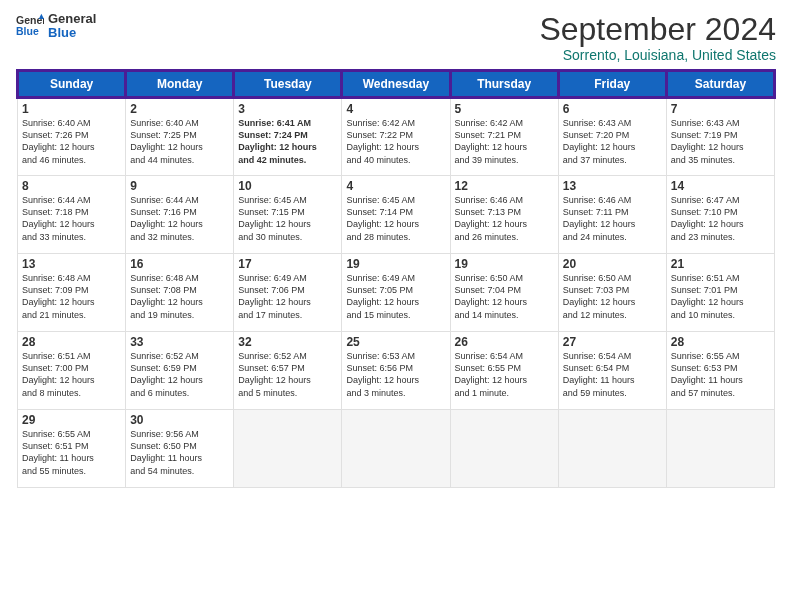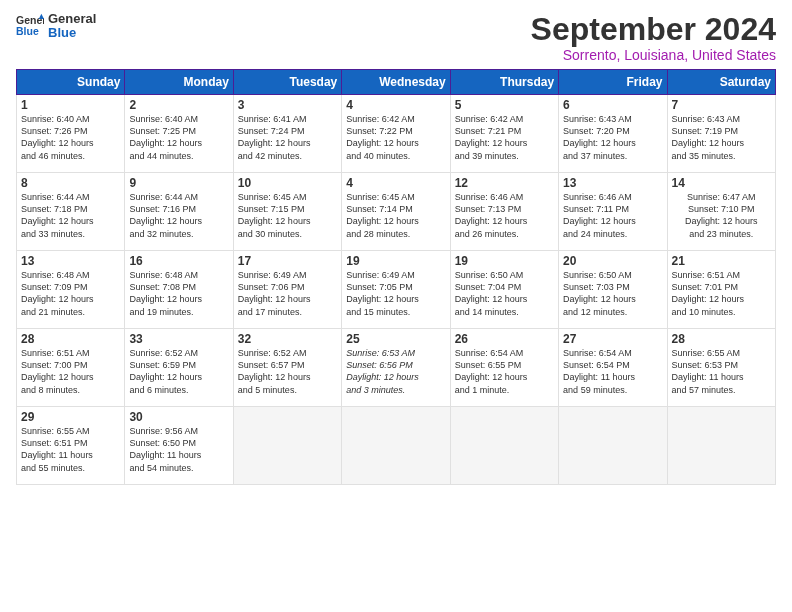--- a/index.html
+++ b/index.html
@@ -28,41 +28,41 @@
     }
     .logo-icon {
       width: 28px;
       height: 28px;
     }
     .title-block {
       text-align: right;
     }
     .main-title {
       font-size: 32px;
-      font-weight: bold;
+      font-weight: normal;
       color: #333;
       line-height: 1.1;
     }
     .subtitle {
       font-size: 14px;
-      color: #a21caf;
+      color: #0f766e;
     }
     table {
       width: 100%;
       border-collapse: collapse;
       table-layout: fixed;
     }
     thead tr th {
       background-color: #1565c0;
       color: #fff;
       font-size: 12px;
       font-weight: bold;
       padding: 5px 4px;
-      text-align: right;
-      border: 1px solid #4c1d95;
+      text-align: center;
+      border: 3px solid #4c1d95;
     }
     tbody tr td {
       vertical-align: top;
       font-size: 9.5px;
       color: #333;
       padding: 3px 4px;
       border: 1px solid #e0e0e0;
       height: 78px;
       background: #fff;
     }
@@ -129,21 +129,21 @@
           </td>
           <td>
             <span class="day-num">2</span>
             <div class="day-info" style="white-space: pre-line;">Sunrise: 6:40 AM
 Sunset: 7:25 PM
 Daylight: 12 hours
 and 44 minutes.</div>
           </td>
           <td>
             <span class="day-num">3</span>
-            <div class="day-info" style="white-space: pre-line;">Sunrise: 6:41 AM
+            <div class="day-info" style="white-space: pre-line; font-weight: bold;">Sunrise: 6:41 AM
 Sunset: 7:24 PM
 Daylight: 12 hours
 and 42 minutes.</div>
           </td>
           <td>
             <span class="day-num">4</span>
             <div class="day-info" style="white-space: pre-line;">Sunrise: 6:42 AM
 Sunset: 7:22 PM
 Daylight: 12 hours
 and 40 minutes.</div>
@@ -208,21 +208,21 @@
           </td>
           <td>
             <span class="day-num">13</span>
             <div class="day-info" style="white-space: pre-line;">Sunrise: 6:46 AM
 Sunset: 7:11 PM
 Daylight: 12 hours
 and 24 minutes.</div>
           </td>
           <td>
             <span class="day-num">14</span>
-            <div class="day-info" style="white-space: pre-line; text-align: center;">Sunrise: 6:47 AM
+            <div class="day-info" style="white-space: pre-line;">Sunrise: 6:47 AM
 Sunset: 7:10 PM
 Daylight: 12 hours
 and 23 minutes.</div>
           </td>
         </tr>
         <tr>
           <td>
             <span class="day-num">13</span>
             <div class="day-info" style="white-space: pre-line;">Sunrise: 6:48 AM
 Sunset: 7:09 PM
@@ -289,21 +289,21 @@
           </td>
           <td>
             <span class="day-num">32</span>
             <div class="day-info" style="white-space: pre-line;">Sunrise: 6:52 AM
 Sunset: 6:57 PM
 Daylight: 12 hours
 and 5 minutes.</div>
           </td>
           <td>
             <span class="day-num">25</span>
-            <div class="day-info" style="white-space: pre-line; font-style: italic;">Sunrise: 6:53 AM
+            <div class="day-info" style="white-space: pre-line;">Sunrise: 6:53 AM
 Sunset: 6:56 PM
 Daylight: 12 hours
 and 3 minutes.</div>
           </td>
           <td>
             <span class="day-num">26</span>
             <div class="day-info" style="white-space: pre-line;">Sunrise: 6:54 AM
 Sunset: 6:55 PM
 Daylight: 12 hours
 and 1 minute.</div>

